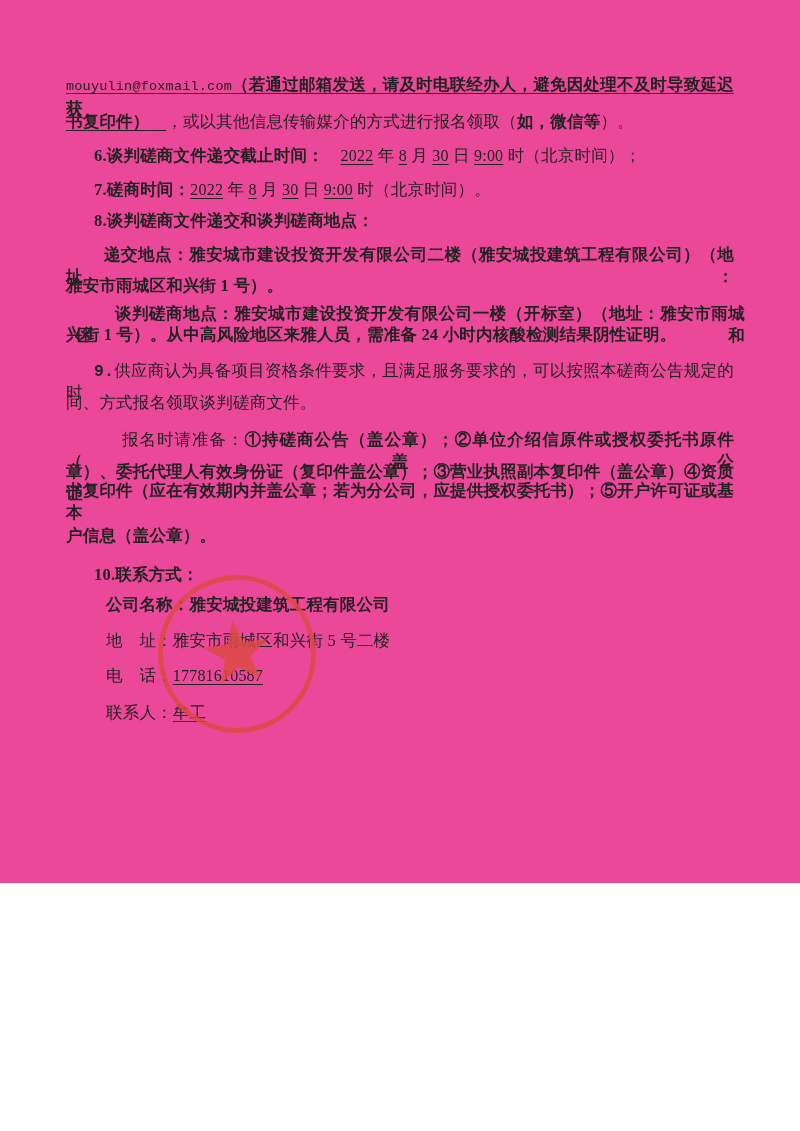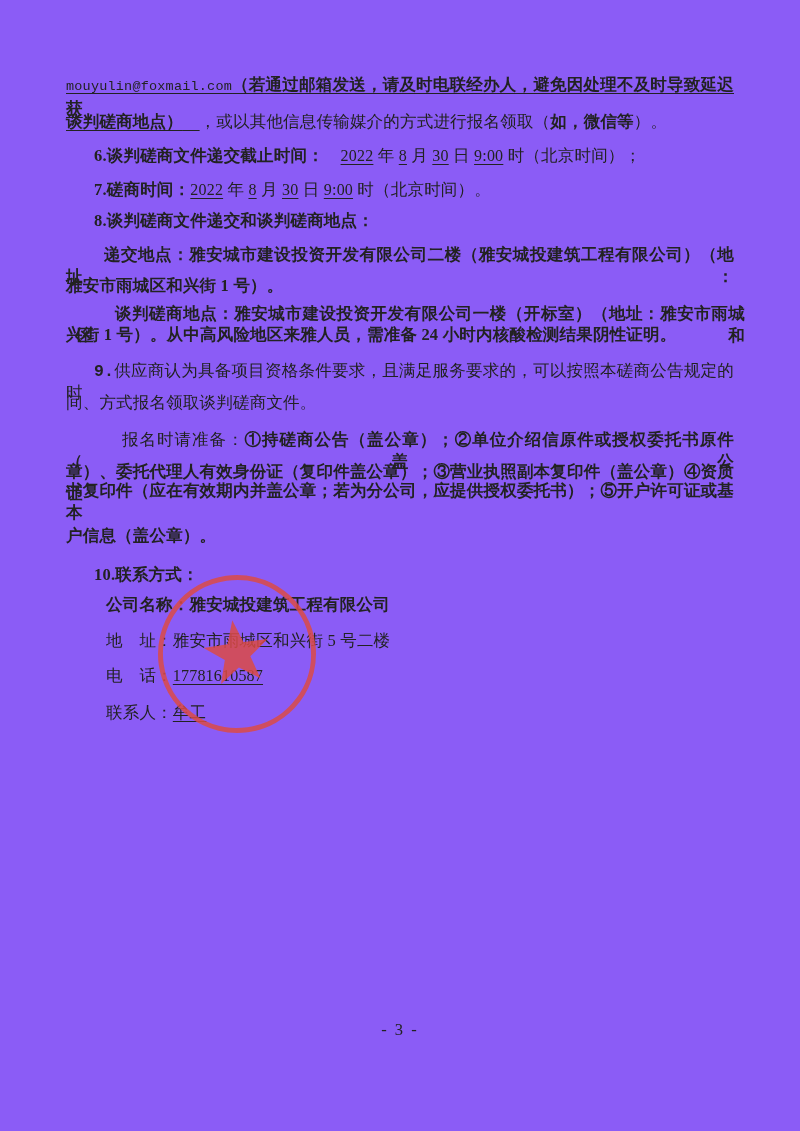--- a/index.html
+++ b/index.html
@@ -1,19 +1,19 @@
 <!DOCTYPE html>
 <html style="--stamp-color: #dd4b44;"><head>
 <meta charset="utf-8">
 <style>
   html,body{margin:0;padding:0;background:#ffffff;}
   .page{
     position:relative;
-    width:800px;height:1131px;
-    background:#8b5cf6;
+    width:800px;height:883px;
+    background:#ec4899;
     overflow:hidden;
     font-family:"Liberation Serif","DejaVu Serif",serif;
     color:#222222;
   }
   .line{
     position:absolute;
     left:66px;
     width:668px;
     font-size:16.5px;
     line-height:22px;
@@ -41,21 +41,21 @@
   .stamp .ring-text{ font-size:20px; font-weight:700; }
   .stamp .digits{ font-size:10.5px; letter-spacing:1.5px; }
 </style>
 </head>
 <body>
 
 <div class="page">
 
   <div>
       <div class="line stretch" style="top: 74px;"><span class="s-mono s-underline">mouyulin@foxmail.com</span><span class="s-bold s-underline">（若通过邮箱发送，请及时电联经办人，避免因处理不及时导致延迟获</span></div>
-      <div class="line" style="top: 111px;"><span class="s-bold s-underline">谈判磋商地点）</span><span class="s-underline">　</span><span class="">，或以其他信息传输媒介的方式进行报名领取（</span><span class="s-bold">如，微信等</span><span class="">）。</span></div>
+      <div class="line" style="top: 111px;"><span class="s-bold s-underline">书复印件）</span><span class="s-underline">　</span><span class="">，或以其他信息传输媒介的方式进行报名领取（</span><span class="s-bold">如，微信等</span><span class="">）。</span></div>
       <div class="line" style="top: 145px; text-indent: 28px;"><span class="s-bold">6.谈判磋商文件递交截止时间：</span><span class="">　</span><span class="s-underline s-num">2022</span><span class=""> 年 </span><span class="s-underline s-num">8</span><span class=""> 月 </span><span class="s-underline s-num">30</span><span class=""> 日 </span><span class="s-underline s-num">9:00</span><span class=""> 时（北京时间）；</span></div>
       <div class="line" style="top: 179px; text-indent: 28px;"><span class="s-bold">7.磋商时间：</span><span class="s-underline s-num">2022</span><span class=""> 年 </span><span class="s-underline s-num">8</span><span class=""> 月 </span><span class="s-underline s-num">30</span><span class=""> 日 </span><span class="s-underline s-num">9:00</span><span class=""> 时（北京时间）。</span></div>
       <div class="line" style="top: 210px; text-indent: 28px;"><span class="s-bold">8.谈判磋商文件递交和谈判磋商地点：</span></div>
       <div class="line stretch" style="top: 244px; text-indent: 38px;"><span class="s-bold">递交地点：雅安城市建设投资开发有限公司二楼（雅安城投建筑工程有限公司）（地址：</span></div>
       <div class="line" style="top: 275px;"><span class="s-bold">雅安市雨城区和兴街 1 号）。</span></div>
       <div class="line stretch" style="top: 303px; text-indent: 38px; margin-left: 11px;"><span class="s-bold">谈判磋商地点：雅安城市建设投资开发有限公司一楼（开标室）（地址：雅安市雨城区和</span></div>
       <div class="line" style="top: 324px;"><span class="s-bold">兴街 1 号）。从中高风险地区来雅人员，需准备 24 小时内核酸检测结果阴性证明。</span></div>
       <div class="line stretch" style="top: 361px; text-indent: 28px; font-family: Liberation Mono, monospace;"><span class="s-bold">9.</span><span class="">供应商认为具备项目资格条件要求，且满足服务要求的，可以按照本磋商公告规定的时</span></div>
       <div class="line" style="top: 392px;"><span class="">间、方式报名领取谈判磋商文件。</span></div>
       <div class="line stretch" style="top: 429px; text-indent: 56px;"><span class="">报名时请准备：</span><span class="s-bold">①持磋商公告（盖公章）；②单位介绍信原件或授权委托书原件（盖公</span></div>

